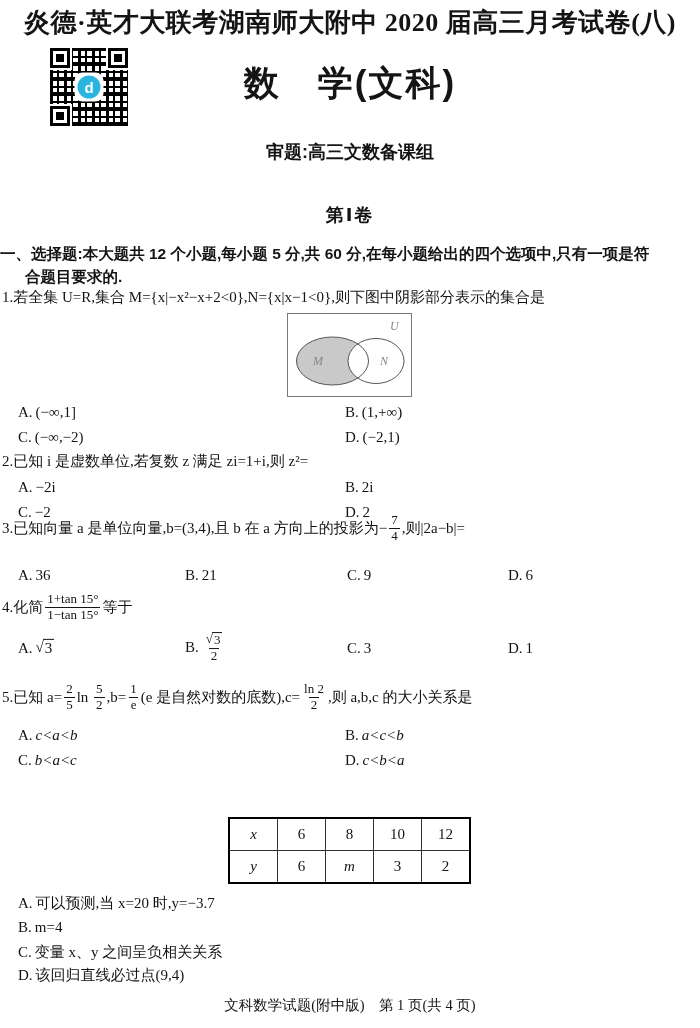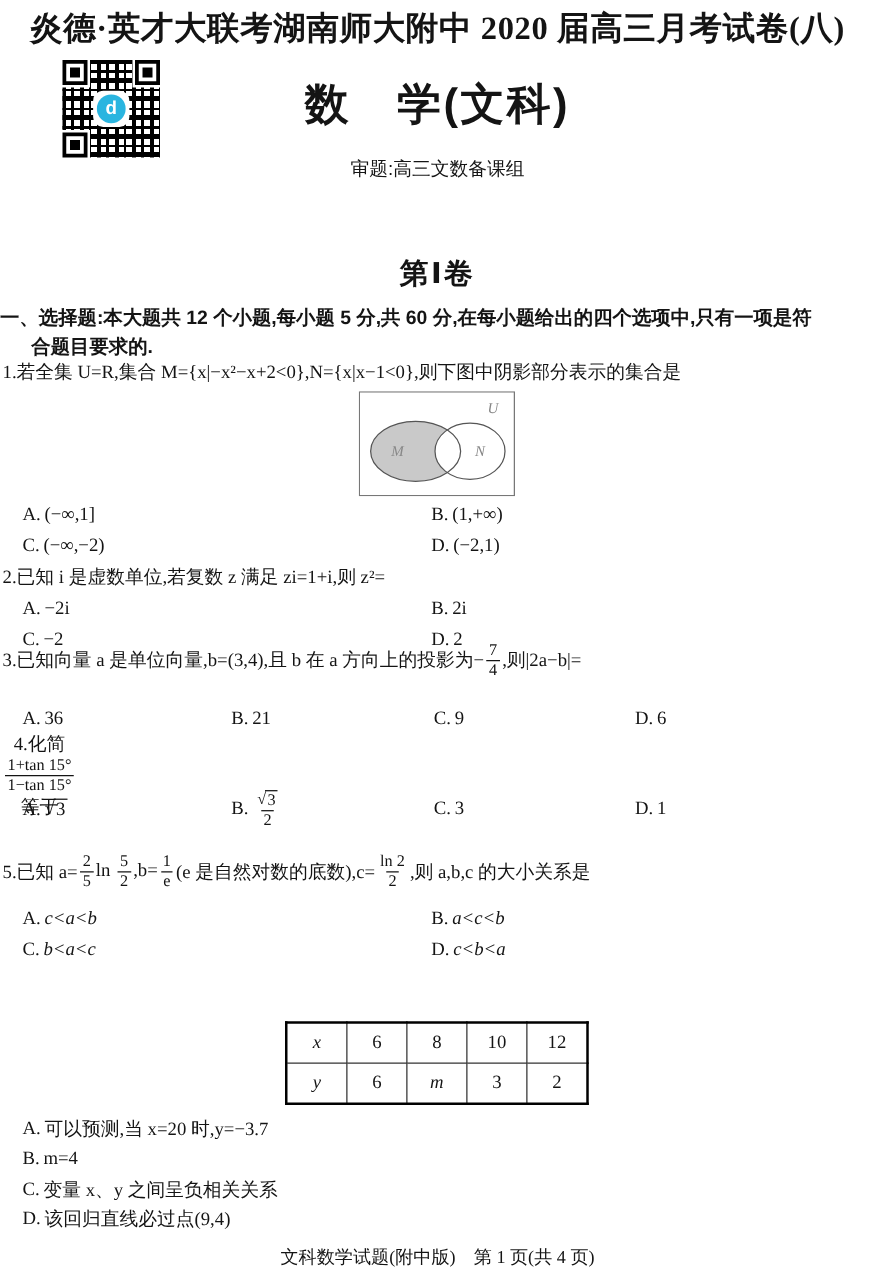--- a/index.html
+++ b/index.html
@@ -4,23 +4,23 @@
 <style>
   html,body{margin:0;padding:0;background:#fff;}
   .page{position:relative;width:700px;height:1028px;background:#ffffff;overflow:hidden;
         font-family:"Liberation Serif","DejaVu Serif",serif;color:#141414;}
   .abs{position:absolute;white-space:pre;}
   .center{left:0;width:700px;text-align:center;}
   .sans{font-family:"Liberation Sans","DejaVu Sans",sans-serif;}
 
   .banner{top:5px;font-size:26px;font-weight:bold;letter-spacing:0.5px;}
   .main-title{top:60px;font-size:35px;font-weight:bold;letter-spacing:2px;}
-  .reviewer{top:126px;font-size:15px;font-weight:normal;}
+  .reviewer{top:140px;font-size:18px;font-weight:bold;}
   .intro{top:158px;font-size:15.5px;}
-  .section-title{top:203px;font-size:23px;font-weight:bold;letter-spacing:2px;}
+  .section-title{top:203px;font-size:18px;font-weight:bold;letter-spacing:2px;}
   .instr{font-size:15.5px;font-weight:bold;}
 
   
   .qr{position:absolute;left:50px;top:48px;width:78px;height:78px;background:
       repeating-linear-gradient(90deg,#000 0 3px,transparent 3px 7px,#000 7px 9px,transparent 9px 14px),
       repeating-linear-gradient(0deg,#000 0 4px,#fff 4px 8px,#000 8px 10px,#fff 10px 15px);}
   .finder{position:absolute;width:20px;height:20px;box-sizing:border-box;border:3px solid #000;
           background:#fff;box-shadow:0 0 0 2px #fff;}
   .finder::after{content:"";position:absolute;left:3px;top:3px;width:8px;height:8px;background:#000;}
   .finder.tl{left:0;top:0}.finder.tr{right:0;top:0}.finder.bl{left:0;bottom:0}
@@ -126,21 +126,21 @@
   </div>
 
   <div class="stemline" style="left:2px;top:508px;height:40px;"><span>3.已知向量 a 是单位向量,b=(3,4),且 b 在 a 方向上的投影为−</span><span class="frac"><span class="fn">7</span><span class="fd">4</span></span><span>,则|2a−b|=</span></div>
   <div class="row" style="top:567px;">
     <span class="opt" style="left:18px;"><span class="olabel">A.</span><span class="osegs"><span>36</span></span></span>
     <span class="opt" style="left:185px;"><span class="olabel">B.</span><span class="osegs"><span>21</span></span></span>
     <span class="opt" style="left:347px;"><span class="olabel">C.</span><span class="osegs"><span>9</span></span></span>
     <span class="opt" style="left:508px;"><span class="olabel">D.</span><span class="osegs"><span>6</span></span></span>
   </div>
 
-  <div class="stemline" style="left:2px;top:586px;height:42px;flex-direction:column;"><span>4.化简</span><span class="frac"><span class="fn">1+tan 15°</span><span class="fd">1−tan 15°</span></span><span>等于</span></div>
+  <div class="stemline" style="left:2px;top:586px;height:42px;"><span>4.化简</span><span class="frac"><span class="fn">1+tan 15°</span><span class="fd">1−tan 15°</span></span><span>等于</span></div>
   <div class="row tall" style="top:628px;height:40px;">
     <span class="opt" style="left:18px;"><span class="olabel">A.</span><span class="osegs"><span class="sqrt"><span class="rsym">√</span><span class="rad">3</span></span></span></span>
     <span class="opt" style="left:185px;"><span class="olabel">B.</span><span class="osegs"><span class="frac"><span class="fn"><span class="sqrt"><span class="rsym">√</span><span class="rad">3</span></span></span><span class="fd">2</span></span></span></span>
     <span class="opt" style="left:347px;"><span class="olabel">C.</span><span class="osegs"><span>3</span></span></span>
     <span class="opt" style="left:508px;"><span class="olabel">D.</span><span class="osegs"><span>1</span></span></span>
   </div>
 
   <div class="stemline" style="left:2px;top:676px;height:42px;"><span>5.已知 a=</span><span class="frac"><span class="fn">2</span><span class="fd">5</span></span><span>ln </span><span class="frac"><span class="fn">5</span><span class="fd">2</span></span><span>,b=</span><span class="frac"><span class="fn">1</span><span class="fd">e</span></span><span>(e 是自然对数的底数),c=</span><span class="frac"><span class="fn">ln 2</span><span class="fd">2</span></span><span>,则 a,b,c 的大小关系是</span></div>
   <div class="row" style="top:727px;">
     <span class="opt" style="left:18px;"><span class="olabel">A.</span><span class="osegs mi"><span>c&lt;a&lt;b</span></span></span>

